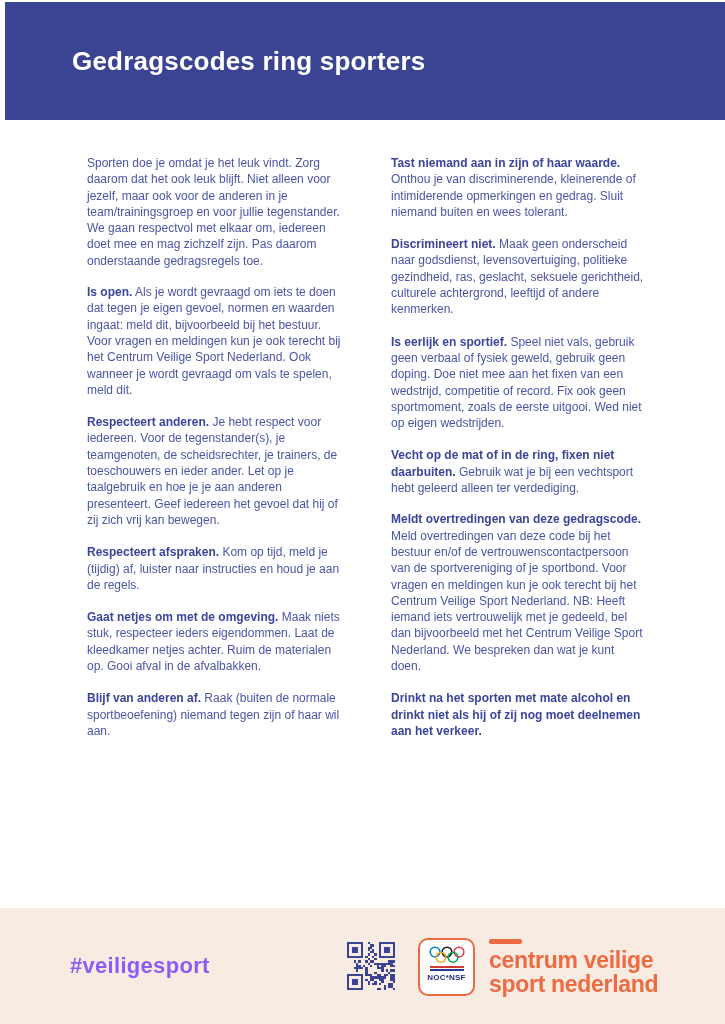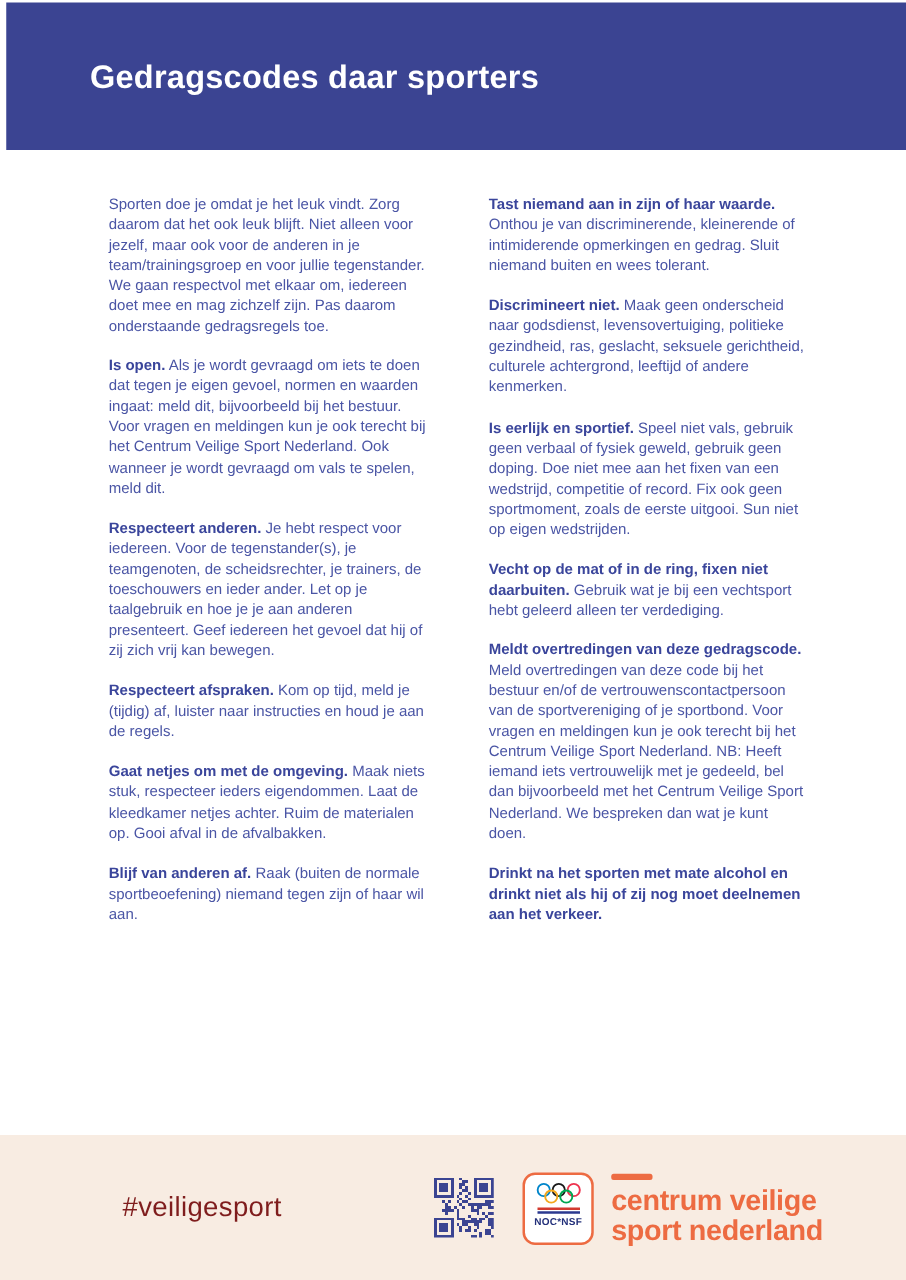--- a/index.html
+++ b/index.html
@@ -27,21 +27,21 @@
   .para { margin:15px; }
   .para.spaced { margin-top:16px; }
   .bold { font-weight:bold; color:#3A459B; }
   
   .footer {
     position:absolute; left:0; bottom:0; width:725px; height:116px;
     background:#F8ECE2;
   }
   .hashtag {
     position:absolute; left:70px; top:50%; transform:translateY(-50%);
-    font-size:22px; font-weight:normal; color:#7f1d1d; letter-spacing:0.3px;margin-left:28px;
+    font-size:22px; font-weight:bold; color:#8b5cf6; letter-spacing:0.3px;
   }
   .qr { position:absolute; left:347px; top:34px; width:48px; height:48px; }
   .qr svg { width:100%; height:100%; display:block; }
   .noc-logo {
     position:absolute; left:418px; top:30px; width:57px; height:58px;
     background:#ffffff; border:2px solid #ED6B42; border-radius:10px;
     display:flex; flex-direction:column; align-items:center; padding-top:6px;
   }
   .rings { width:38px; height:18px; display:block; }
   .stripes { width:34px; margin-top:2px; }
@@ -60,36 +60,36 @@
     font-size:23px; font-weight:bold; line-height:24px; letter-spacing:-0.3px;
     white-space:nowrap;
   }
 </style>
 </head>
 <body>
 
 <div class="page">
 
   <header class="header">
-    <h1>Gedragscodes daar sporters</h1>
+    <h1>Gedragscodes ring sporters</h1>
   </header>
 
   <main class="content">
     <div class="col">
         <p class="para"><span>Sporten doe je omdat je het leuk vindt. Zorg daarom dat het ook leuk blijft. Niet alleen voor jezelf, maar ook voor de anderen in je team/trainingsgroep en voor jullie tegenstander. We gaan respectvol met elkaar om, iedereen doet mee en mag zichzelf zijn. Pas daarom onderstaande gedragsregels toe.</span></p>
         <p class="para"><span class="bold">Is open.</span><span> Als je wordt gevraagd om iets te doen dat tegen je eigen gevoel, normen en waarden ingaat: meld dit, bijvoorbeeld bij het bestuur. Voor vragen en meldingen kun je ook terecht bij het Centrum Veilige Sport Nederland. Ook wanneer je wordt gevraagd om vals te spelen, meld dit.</span></p>
         <p class="para spaced"><span class="bold">Respecteert anderen.</span><span> Je hebt respect voor iedereen. Voor de tegenstander(s), je teamgenoten, de scheidsrechter, je trainers, de toeschouwers en ieder ander. Let op je taalgebruik en hoe je je aan anderen presenteert. Geef iedereen het gevoel dat hij of zij zich vrij kan bewegen.</span></p>
         <p class="para spaced"><span class="bold">Respecteert afspraken.</span><span> Kom op tijd, meld je (tijdig) af, luister naar instructies en houd je aan de regels.</span></p>
         <p class="para spaced"><span class="bold">Gaat netjes om met de omgeving.</span><span> Maak niets stuk, respecteer ieders eigendommen. Laat de kleedkamer netjes achter. Ruim de materialen op. Gooi afval in de afvalbakken.</span></p>
         <p class="para spaced"><span class="bold">Blijf van anderen af.</span><span> Raak (buiten de normale sportbeoefening) niemand tegen zijn of haar wil aan.</span></p>
       </div>
     <div class="col">
         <p class="para"><span class="bold">Tast niemand aan in zijn of haar waarde.</span><span> Onthou je van discriminerende, kleinerende of intimiderende opmerkingen en gedrag. Sluit niemand buiten en wees tolerant.</span></p>
         <p class="para spaced"><span class="bold">Discrimineert niet.</span><span> Maak geen onderscheid naar godsdienst, levensovertuiging, politieke gezindheid, ras, geslacht, seksuele gerichtheid, culturele achtergrond, leeftijd of andere kenmerken.</span></p>
-        <p class="para spaced"><span class="bold">Is eerlijk en sportief.</span><span> Speel niet vals, gebruik geen verbaal of fysiek geweld, gebruik geen doping. Doe niet mee aan het fixen van een wedstrijd, competitie of record. Fix ook geen sportmoment, zoals de eerste uitgooi. Sun niet op eigen wedstrijden.</span></p>
+        <p class="para spaced"><span class="bold">Is eerlijk en sportief.</span><span> Speel niet vals, gebruik geen verbaal of fysiek geweld, gebruik geen doping. Doe niet mee aan het fixen van een wedstrijd, competitie of record. Fix ook geen sportmoment, zoals de eerste uitgooi. Wed niet op eigen wedstrijden.</span></p>
         <p class="para spaced"><span class="bold">Vecht op de mat of in de ring, fixen niet daarbuiten.</span><span> Gebruik wat je bij een vechtsport hebt geleerd alleen ter verdediging.</span></p>
         <p class="para"><span class="bold">Meldt overtredingen van deze gedragscode.</span><span> Meld overtredingen van deze code bij het bestuur en/of de vertrouwenscontactpersoon van de sportvereniging of je sportbond. Voor vragen en meldingen kun je ook terecht bij het Centrum Veilige Sport Nederland. NB: Heeft iemand iets vertrouwelijk met je gedeeld, bel dan bijvoorbeeld met het Centrum Veilige Sport Nederland. We bespreken dan wat je kunt doen.</span></p>
         <p class="para spaced"><span class="bold">Drinkt na het sporten met mate alcohol en drinkt niet als hij of zij nog moet deelnemen aan het verkeer.</span></p>
       </div>
   </main>
 
   <footer class="footer">
     <div class="hashtag">#veiligesport</div>
 
     <div class="qr">

